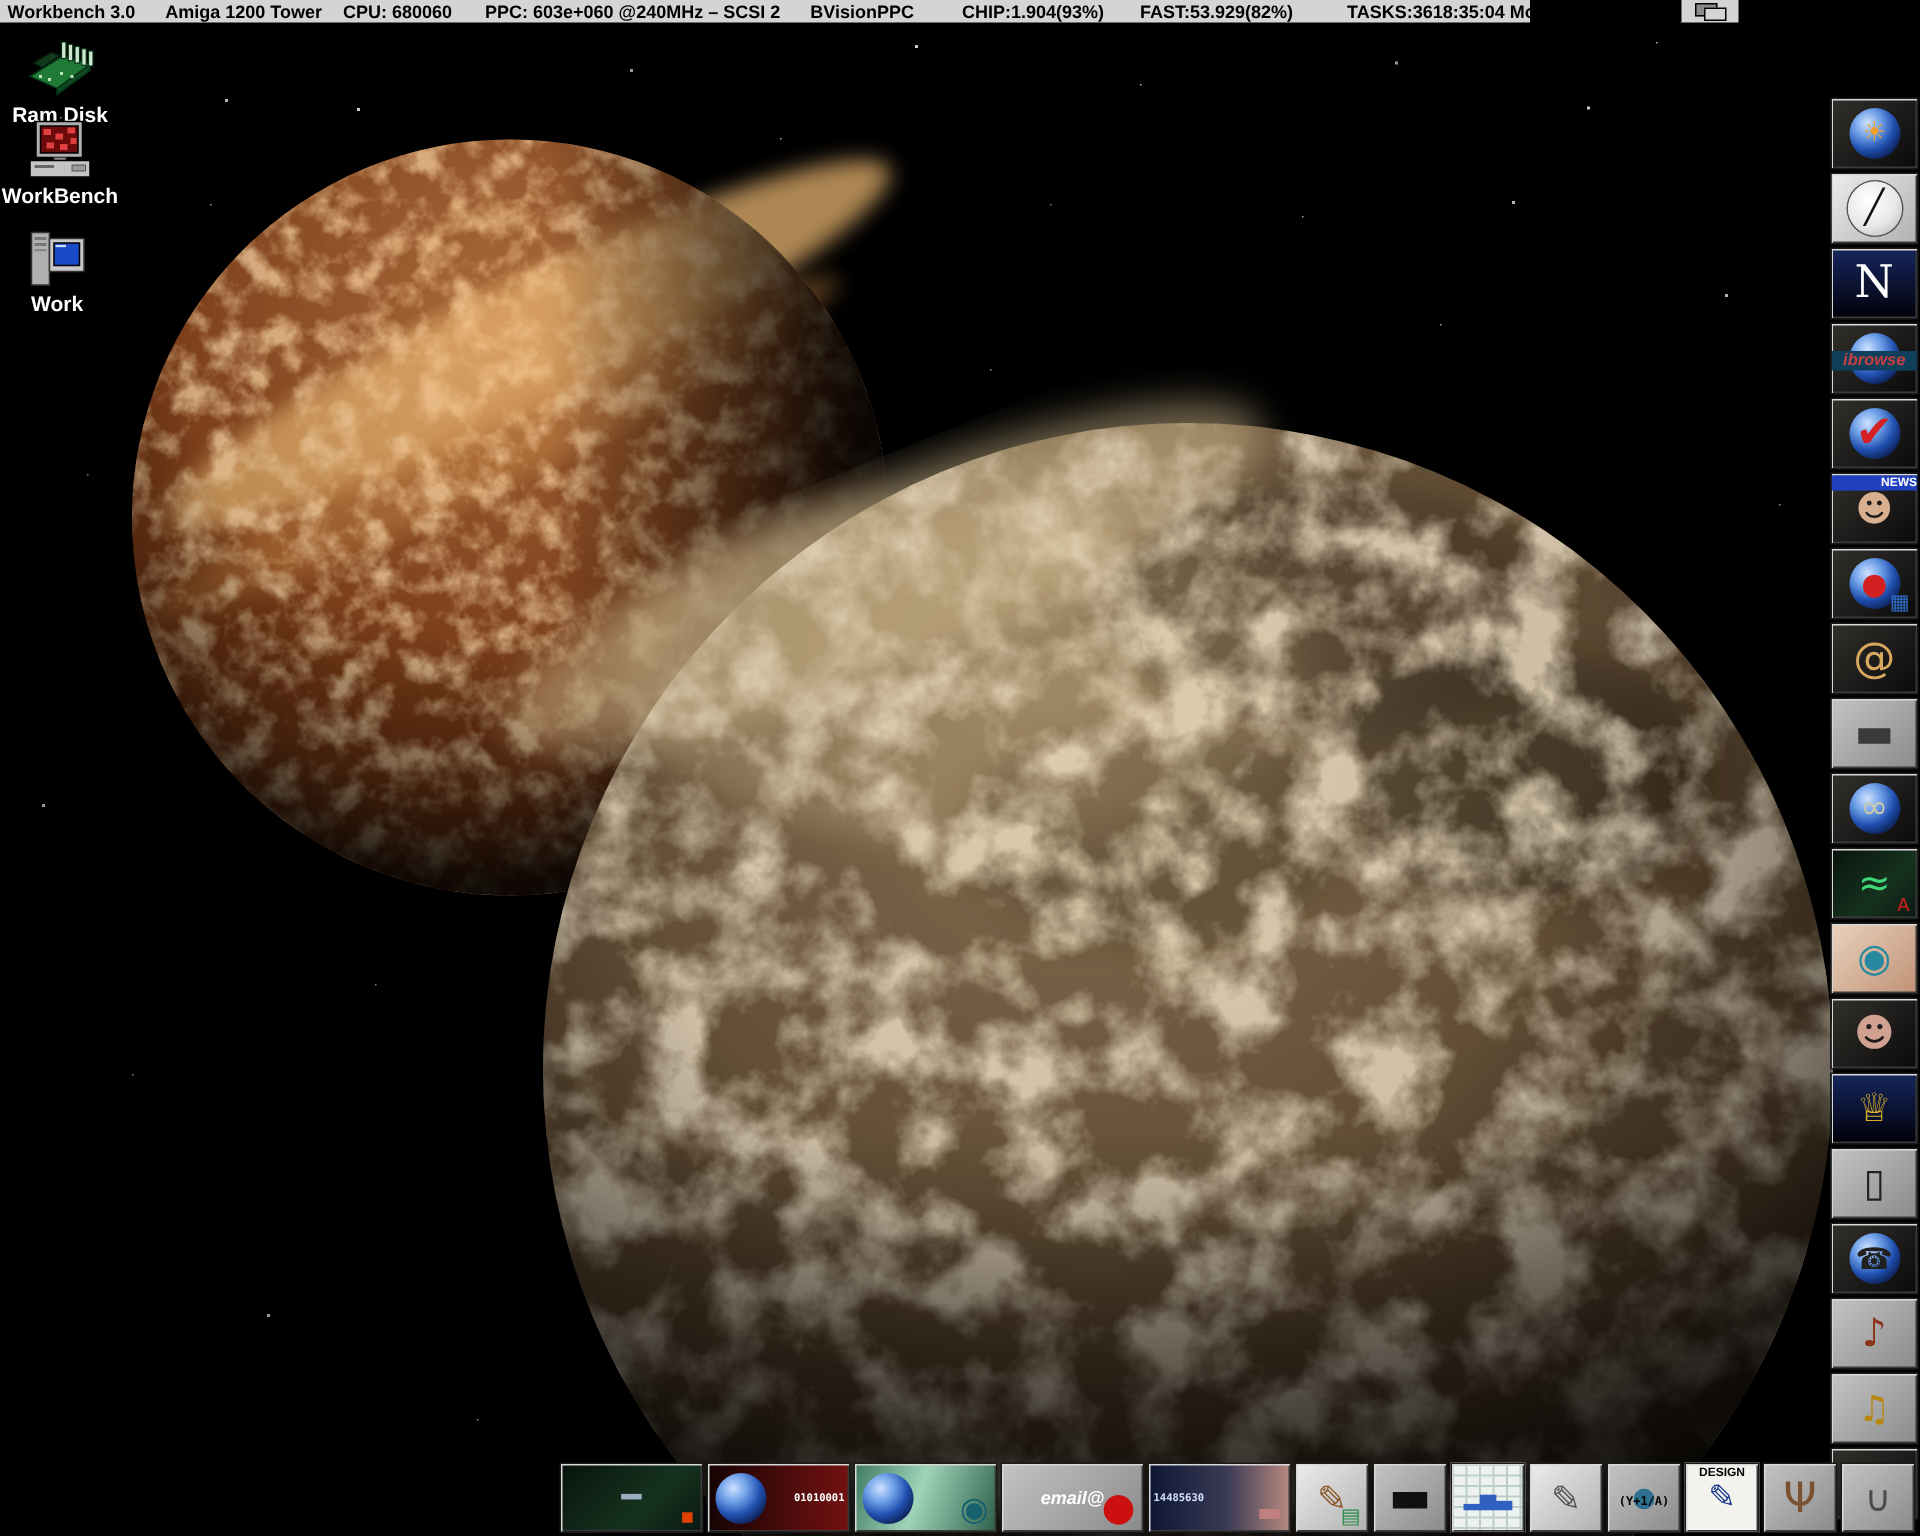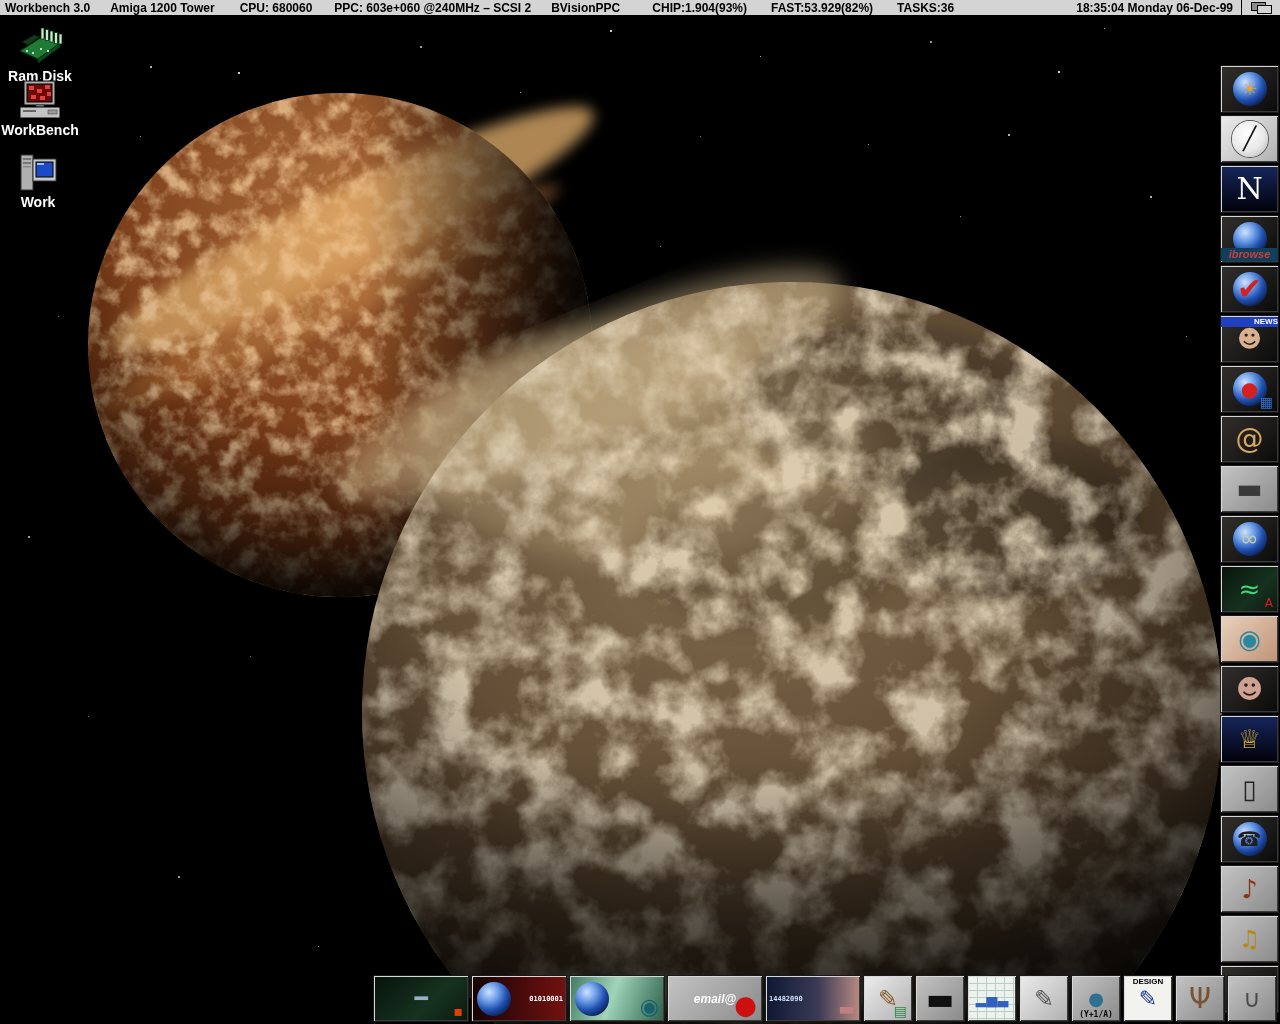--- a/index.html
+++ b/index.html
@@ -2,34 +2,34 @@
 <html><head>
 <meta charset="utf-8">
 <style>
   html,body{margin:0;padding:0}
   body{
     width:1280px;height:1024px;position:relative;overflow:hidden;
     background:#000;font-family:"Liberation Sans",sans-serif;cursor:default;
   }
   
   .titlebar{
-    position:absolute;top:0;left:0;width:1280px;height:15px;
+    position:absolute;top:0;left:0;width:1020px;height:15px;
     background:#d4d4d4;border-bottom:1px solid #000;
     display:flex;align-items:center;z-index:10;
     font-weight:bold;font-size:12px;color:#000;white-space:nowrap;
   }
   .tb-item{flex:0 0 auto}
   .tb-item:nth-child(1){margin-left:5px}
   .tb-item:nth-child(2){margin-left:20px}
-  .tb-item:nth-child(3){margin-left:25px}
+  .tb-item:nth-child(3){margin-left:14px}
   .tb-item:nth-child(4){margin-left:22px}
   .tb-item:nth-child(5){margin-left:20px}
   .tb-item:nth-child(6){margin-left:32px}
   .tb-item:nth-child(7){margin-left:24px}
-  .tb-item:nth-child(8){margin-left:24px}
+  .tb-item:nth-child(8){margin-left:36px}
   .tb-clock{margin-left:auto;margin-right:8px}
   .depth-gadget{
     width:38px;height:15px;border-left:1px solid #000;background:#d4d4d4;
     position:relative;flex:0 0 auto;cursor:pointer;
   }
   .depth-back{position:absolute;left:9px;top:2px;width:13px;height:7px;border:1px solid #000;background:#8a8a8a}
   .depth-front{position:absolute;left:15px;top:5px;width:13px;height:7px;border:1px solid #000;background:#d4d4d4}
   
   #wallpaper{position:absolute;top:16px;left:0;z-index:0}
   
@@ -68,21 +68,21 @@
   .wide .globe{left:22px}
   .disc{
     position:absolute;left:50%;top:50%;transform:translate(-50%,-50%);
     width:36px;height:36px;border-radius:50%;z-index:1;
     background:radial-gradient(circle at 40% 35%,#ffffff 0%,#e8e8e8 55%,#b0b0b0 100%);
     box-shadow:0 0 0 1px #555;
   }
   .glyph{position:relative;z-index:2;line-height:1;font-family:"DejaVu Sans",sans-serif}
   .glyph2{position:absolute;right:5px;bottom:3px;z-index:2;line-height:1;font-family:"DejaVu Sans",sans-serif}
   .mini-label{position:absolute;z-index:3;font-weight:bold;white-space:nowrap;line-height:1.2}
-  .label-bottom{bottom:1px;left:50%;transform:translateX(-50%)}
+  .label-bottom{bottom:15px;left:50%;transform:translateX(-50%)}
   .label-top{top:1px;left:50%;transform:translateX(-50%)}
   .label-center{top:50%;left:50%;transform:translate(-50%,-50%)}
   .label-left{left:3px;top:50%;transform:translateY(-50%)}
   .label-right{right:3px;top:50%;transform:translateY(-50%)}
   
   .bg-dark{background:linear-gradient(135deg,#32302c,#0a0a0a)}
   .bg-navy{background:linear-gradient(180deg,#16265c,#01010a)}
   .bg-light{background:linear-gradient(135deg,#ececec,#b0b0b0)}
   .bg-gray{background:linear-gradient(135deg,#c4c4c4,#8a8a8a)}
   .bg-skin{background:linear-gradient(135deg,#ead2bd,#bf9276)}
@@ -376,21 +376,21 @@
     <div class="dock-icon bg-greenphoto wide">
       <span class="globe"></span>
       <span class="glyph2" style="color: rgb(23, 96, 110); font-size: 22px;">◉</span>
     </div>
     <div class="dock-icon bg-gray wide">
       <span class="glyph2" style="color: rgb(204, 16, 16); font-size: 26px;">●</span>
       <span class="mini-label label-center" style="color: rgb(255, 255, 255); font-size: 12px; font-style: italic;">email@</span>
     </div>
     <div class="dock-icon bg-navybin wide">
       <span class="glyph2" style="color: rgb(192, 128, 128); font-size: 18px;">▬</span>
-      <span class="mini-label label-left" style="color: rgb(207, 224, 255); font-size: 7px; font-family: &quot;DejaVu Sans Mono&quot;, monospace;">14482090</span>
+      <span class="mini-label label-left" style="color: rgb(207, 224, 255); font-size: 7px; font-family: &quot;DejaVu Sans Mono&quot;, monospace;">14485630</span>
     </div>
     <div class="dock-icon bg-light">
       <span class="glyph" style="color: rgb(138, 90, 42); font-size: 24px;">✎</span>
       <span class="glyph2" style="color: rgb(42, 138, 74); font-size: 14px;">▤</span>
     </div>
     <div class="dock-icon bg-gray">
       <span class="glyph" style="color: rgb(16, 16, 16); font-size: 30px;">▬</span>
     </div>
     <div class="dock-icon bg-grid">
       <span class="glyph" style="color: rgb(48, 96, 192); font-size: 14px;">▂▅▃</span>

